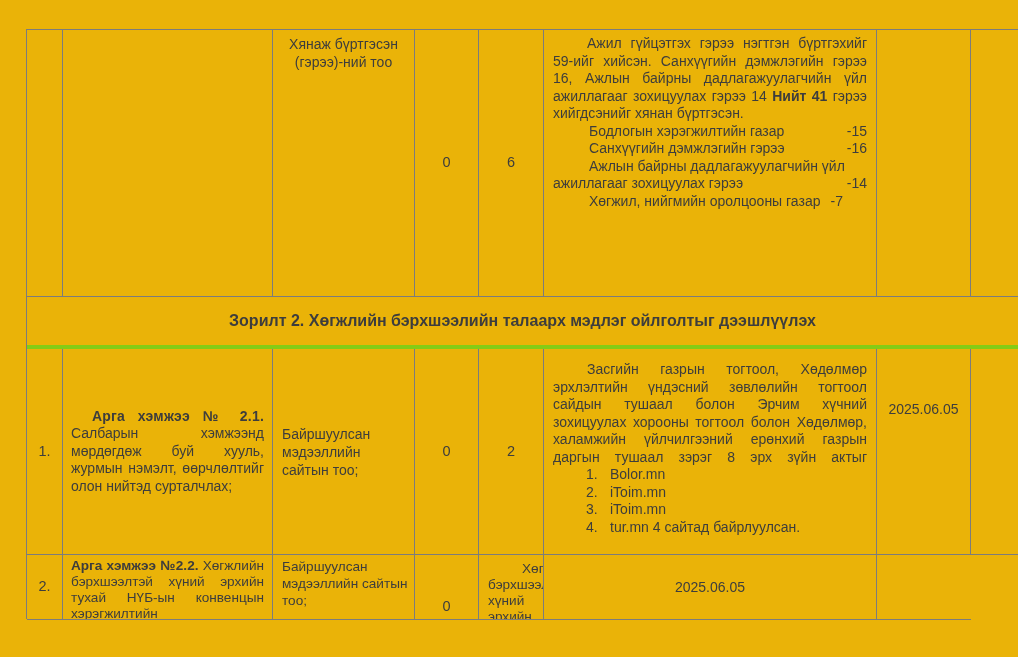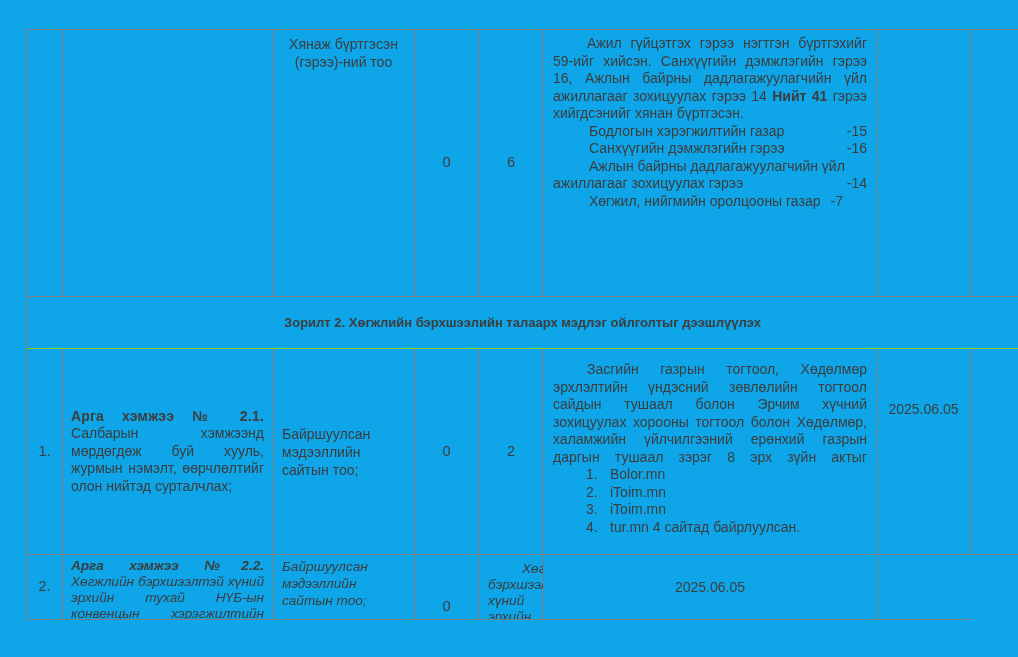--- a/index.html
+++ b/index.html
@@ -9,21 +9,21 @@
     height: 657px;
     background: #ffffff;
     overflow: hidden;
     font-family: "Liberation Sans", sans-serif;
     color: #3d3d3d;
   }
   .page {
     position: relative;
     width: 1018px;
     height: 657px;
-    background: #0ea5e9;
+    background: #eab308;
   }
   .tbl {
     position: absolute;
     left: 26px;
     top: 29px;
     width: 992px;
     height: 590px;
     display: grid;
     grid-template-columns: 36px 210px 142px 64px 65px 333px 94px 1fr;
     grid-template-rows: 267px 52px 206px 65px;
@@ -72,31 +72,31 @@
   .contract-line.inline .lab { padding-left: 36px; }
   .contract-line.inline .num-val { padding-left: 10px; }
   .num-list { margin-left: 33px; }
   .num-list .li-num { display: inline-block; width: 24px; }
   .section-header {
     grid-column: 1 / -1;
     display: flex;
     align-items: center;
     justify-content: center;
     font-weight: bold;
-    font-size: 13px;
-    border-bottom: 1px solid #84cc16;
+    font-size: 16px;
+    border-bottom: 4px solid #84cc16;
     box-sizing: border-box;
   }
   .measure-cell { padding: 4px 8px; }
-  .measure-cell b { letter-spacing: 0.2px; }
+  .measure-cell b { letter-spacing: 0.2px; margin-left: 21px; }
   .indicator-cell { padding: 4px 6px 4px 9px; line-height: 18px; }
   .date-cell { text-align: center; box-sizing: border-box; }
   .date-r1 { padding-top: 52px; }
   .date-r2 { padding-top: 24px; }
-  .row2-text { line-height: 16px; font-size: 13.6px; font-style: italic; }
+  .row2-text { line-height: 16px; font-size: 13.6px; }
   .r2-measure { padding: 3px 8px; }
   .r2-result { padding: 6px 9px 0 9px; }
   .r2-indicator { padding: 3px 6px 3px 9px; }
 </style>
 </head>
 <body>
 
 <div class="page">
   <div class="tbl">
 

